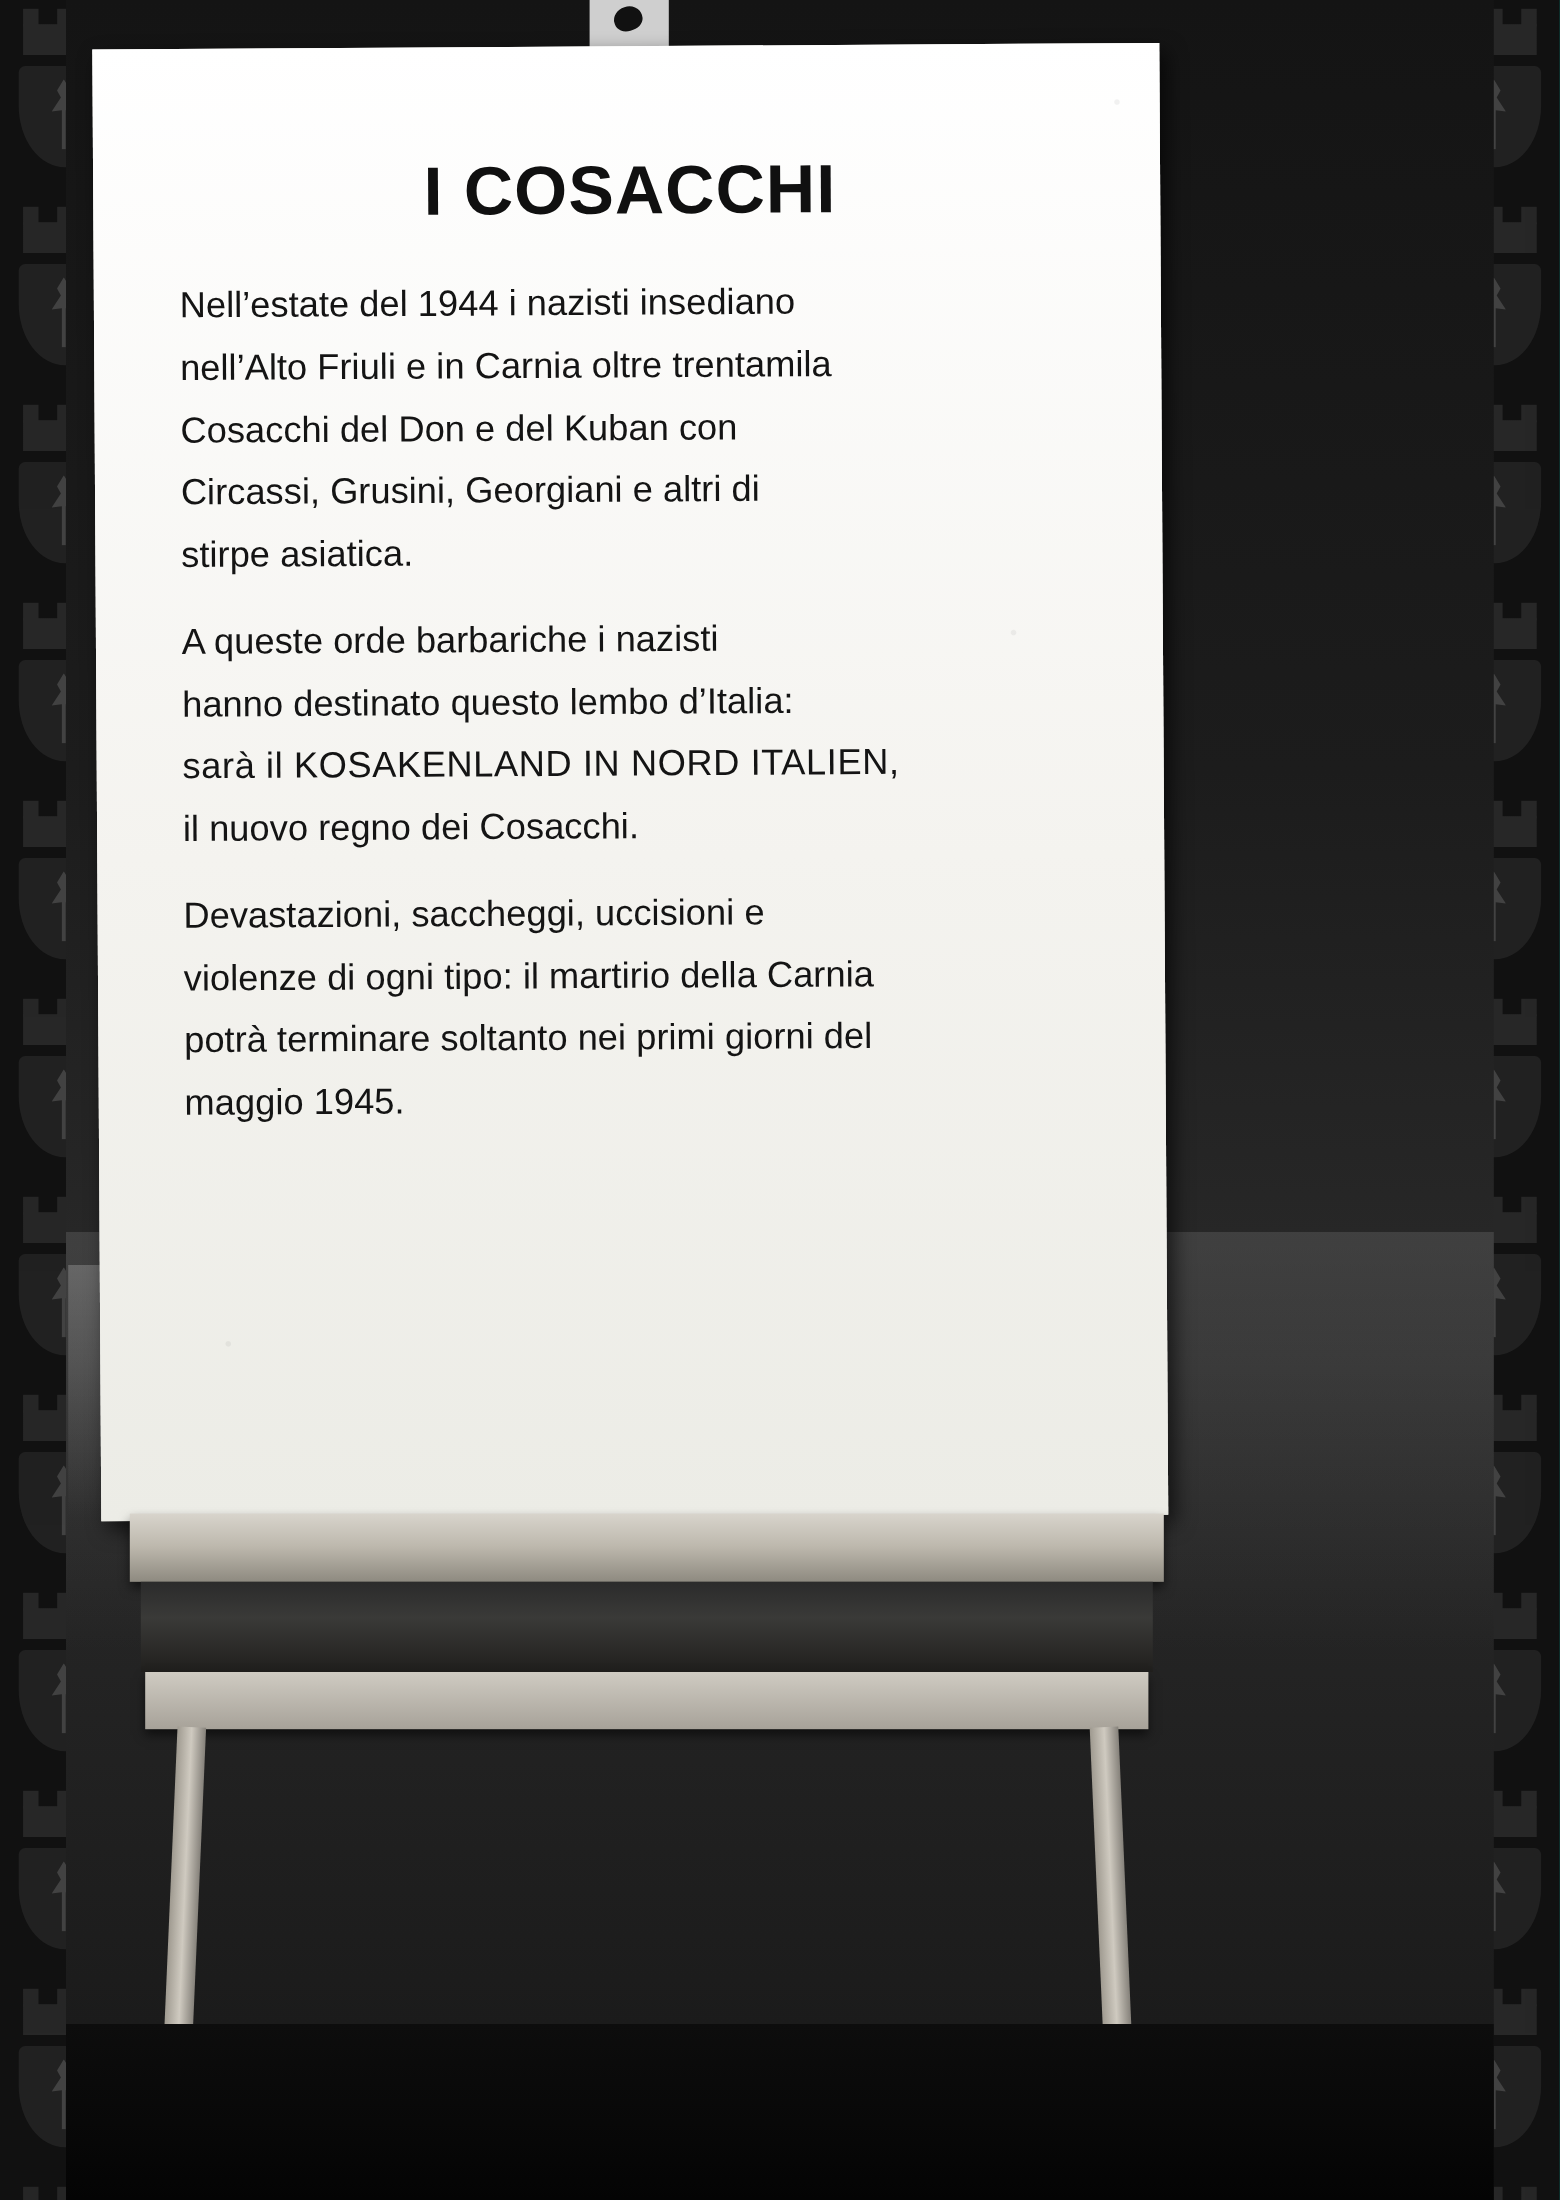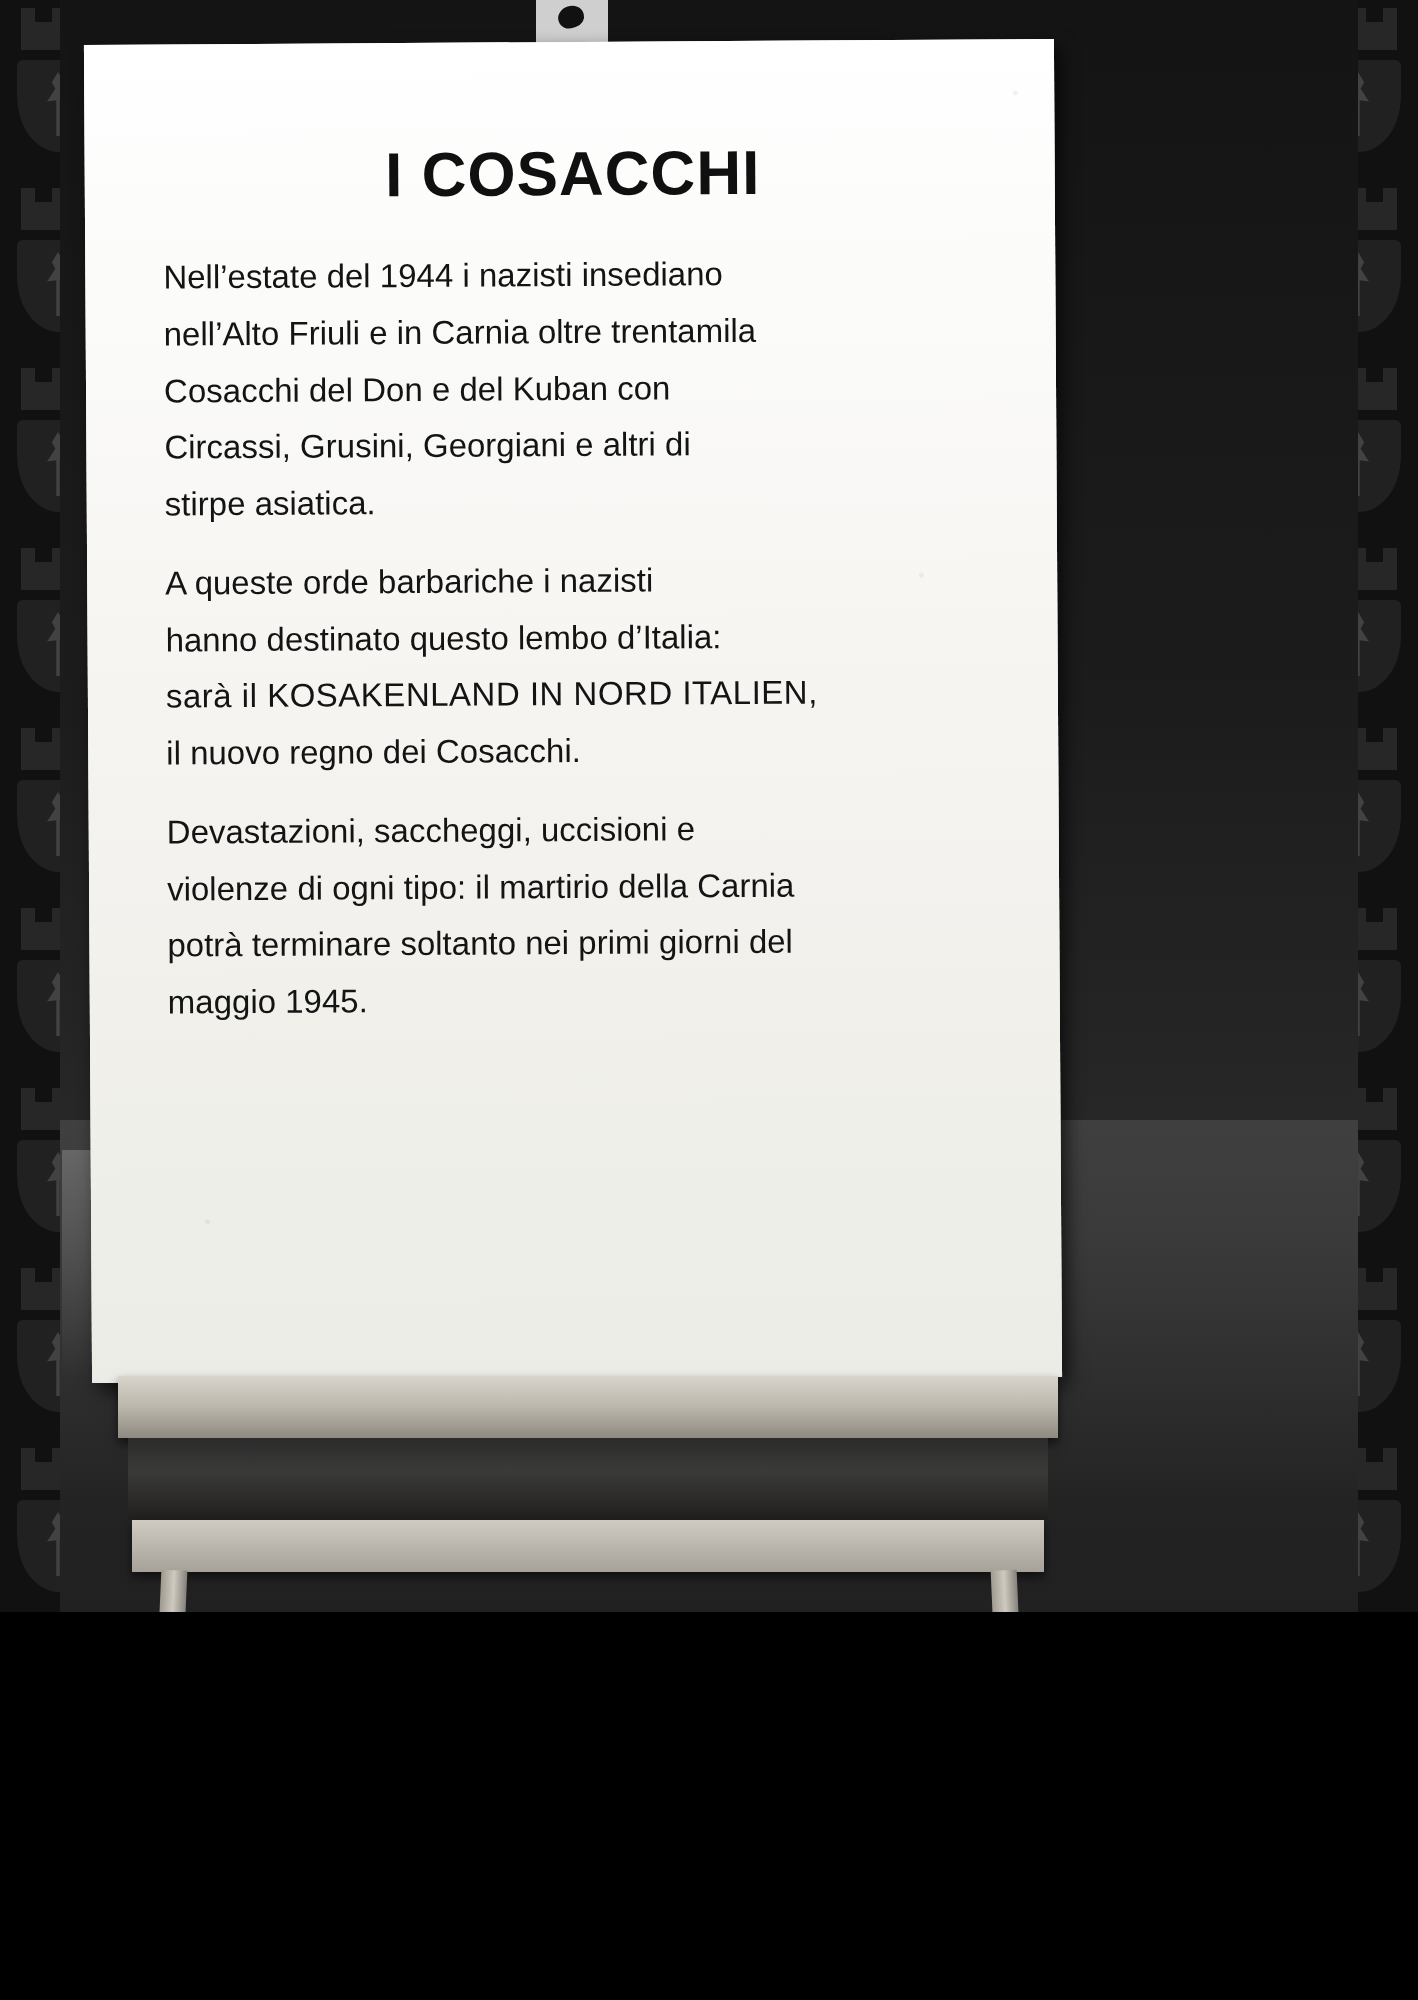--- a/index.html
+++ b/index.html
@@ -11,21 +11,21 @@
     width: 1418px;
     height: 2000px;
     overflow: hidden;
     font-family: "Liberation Sans", sans-serif;
   }
 
   
   .photo-frame {
     position: relative;
     width: 1418px;
-    height: 1612px;
+    height: 2000px;
     background: #0f766e;
     overflow: hidden;
   }
 
   
   .watermark-band {
     position: absolute;
     top: 0;
     width: 118px;
     height: 2000px;

